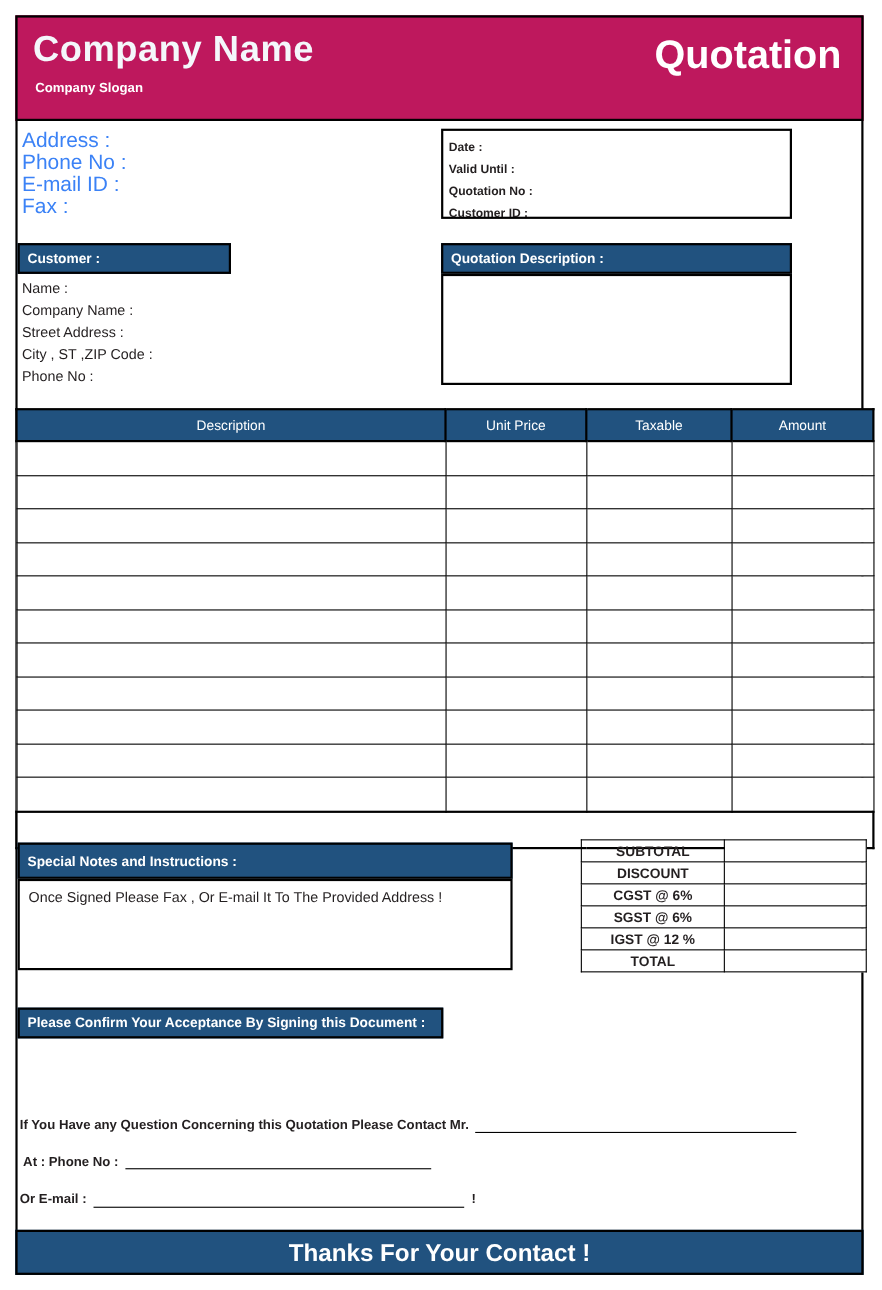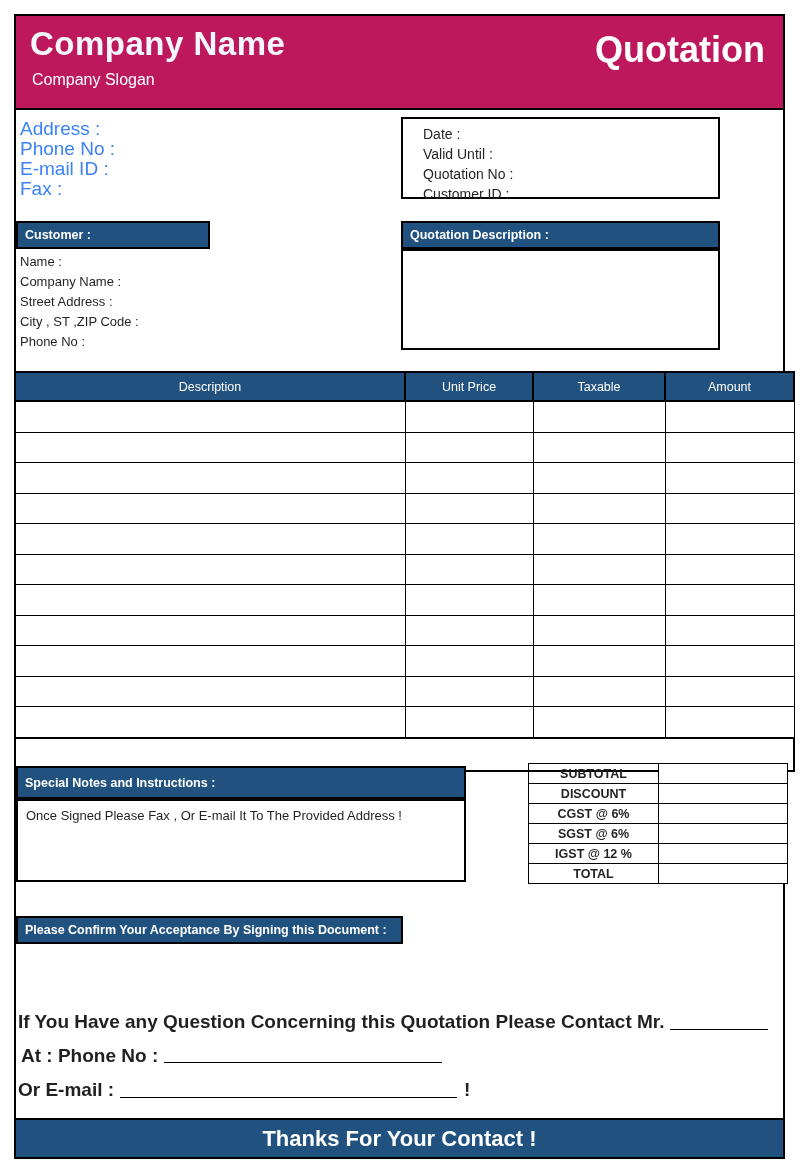--- a/index.html
+++ b/index.html
@@ -52,22 +52,22 @@
     font-weight: bold;
     letter-spacing: 0.5px;
     line-height: 40px;
     white-space: nowrap;
   }
   .company-slogan {
     position: absolute;
     left: 16px;
     top: 56px;
     color: #ffffff;
-    font-size: 16px;
-    font-weight: normal;
+    font-size: 12px;
+    font-weight: bold;
     line-height: 16px;
     white-space: nowrap;
   }
   .quotation-title {
     position: absolute;
     right: 18px;
     top: 12px;
     color: #ffffff;
     font-size: 36px;
     font-weight: bold;
@@ -95,26 +95,25 @@
     left: 401px;
     top: 117px;
     width: 319px;
     height: 82px;
     border: 2px solid #000000;
     box-sizing: border-box;
     background: #ffffff;
     padding: 5px 0 0 5px;
   }
   .meta-line {
-    font-size: 14px;
-    font-weight: normal;
+    font-size: 11px;
+    font-weight: bold;
     color: #231f20;
     line-height: 20px;
     white-space: nowrap;
-    margin-left: 15px;
   }
 
   
   .bar {
     background: #21527f;
     border: 2px solid #000000;
     box-sizing: border-box;
     color: #ffffff;
     font-size: 12.5px;
     font-weight: bold;
@@ -263,21 +262,21 @@
   }
 
   
   .footer-lines {
     position: absolute;
     left: 18px;
     top: 1014px;
     width: 750px;
   }
   .fline {
-    font-size: 19px;
+    font-size: 12px;
     font-weight: bold;
     color: #231f20;
     line-height: 16px;
     white-space: nowrap;
     display: flex;
     align-items: flex-end;
   }
   .fline.row1 { margin-bottom: 18px; }
   .fline.row2 { margin-bottom: 18px; padding-left: 3px; align-items: center; }
   .rule {

